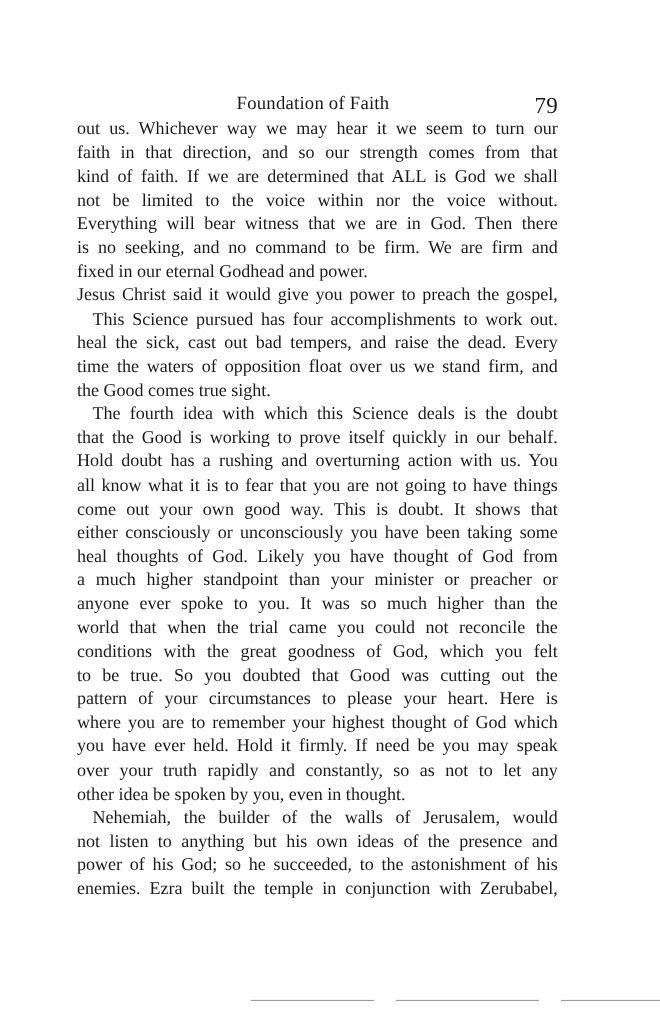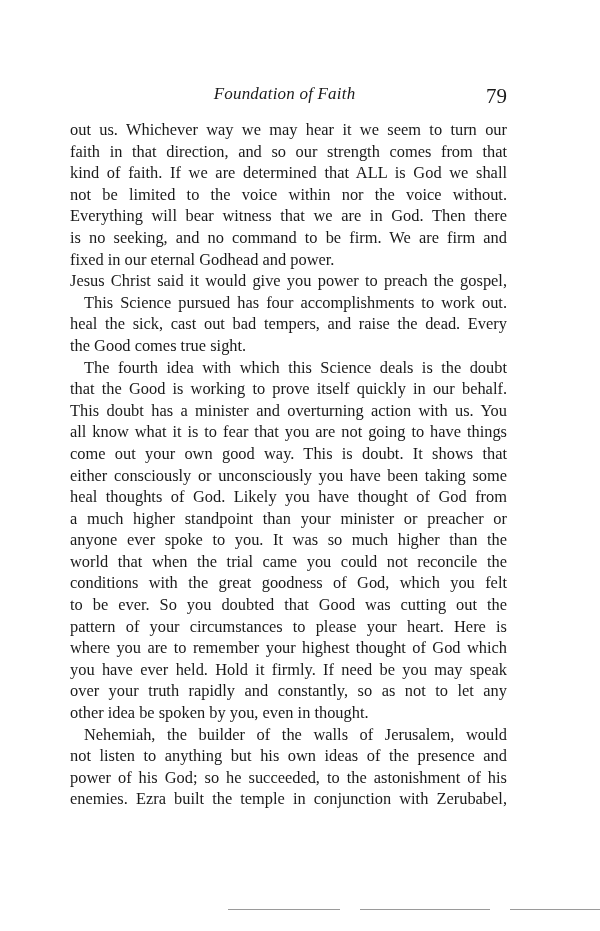--- a/index.html
+++ b/index.html
@@ -20,34 +20,33 @@
       top: 84px;
       left: 70px;
       width: 437px;
       height: 24px;
     }
     .running-title {
       position: absolute;
       left: 0;
       right: 0;
       text-align: center;
-      font-style: italic;
       font-size: 17px;
       letter-spacing: 0.2px;
       padding-right: 8px;
     }
     .page-number {
       position: absolute;
       right: 0;
       font-size: 21px;
       top: 0;
     }
     .body-text {
       position: absolute;
-      top: 119px;
+      top: 106px;
       left: 70px;
       width: 437px;
       font-size: 16.4px;
       line-height: 21.6px;
       text-align: justify;
     }
     .body-text .line {
       display: block;
       white-space: nowrap;
       text-align-last: justify;
@@ -82,33 +81,34 @@
   <span class="line">out us. Whichever way we may hear it we seem to turn our</span>
   <span class="line">faith in that direction, and so our strength comes from that</span>
   <span class="line">kind of faith. If we are determined that ALL is God we shall</span>
   <span class="line">not be limited to the voice within nor the voice without.</span>
   <span class="line">Everything will bear witness that we are in God. Then there</span>
   <span class="line">is no seeking, and no command to be firm. We are firm and</span>
   <span class="line last">fixed in our eternal Godhead and power.</span>
   <span class="line">Jesus Christ said it would give you power to preach the gospel,</span>
   <span class="line indent">This Science pursued has four accomplishments to work out.</span>
   <span class="line">heal the sick, cast out bad tempers, and raise the dead. Every</span>
+  <span class="line">time the waters of opposition float over us we stand firm, and</span>
   <span class="line last">the Good comes true sight.</span>
   <span class="line indent">The fourth idea with which this Science deals is the doubt</span>
   <span class="line">that the Good is working to prove itself quickly in our behalf.</span>
-  <span class="line">This doubt has a minister and overturning action with us. You</span>
+  <span class="line">Hold doubt has a rushing and overturning action with us. You</span>
   <span class="line">all know what it is to fear that you are not going to have things</span>
   <span class="line">come out your own good way. This is doubt. It shows that</span>
   <span class="line">either consciously or unconsciously you have been taking some</span>
   <span class="line">heal thoughts of God. Likely you have thought of God from</span>
   <span class="line">a much higher standpoint than your minister or preacher or</span>
   <span class="line">anyone ever spoke to you. It was so much higher than the</span>
   <span class="line">world that when the trial came you could not reconcile the</span>
   <span class="line">conditions with the great goodness of God, which you felt</span>
-  <span class="line">to be ever. So you doubted that Good was cutting out the</span>
+  <span class="line">to be true. So you doubted that Good was cutting out the</span>
   <span class="line">pattern of your circumstances to please your heart. Here is</span>
   <span class="line">where you are to remember your highest thought of God which</span>
   <span class="line">you have ever held. Hold it firmly. If need be you may speak</span>
   <span class="line">over your truth rapidly and constantly, so as not to let any</span>
   <span class="line last">other idea be spoken by you, even in thought.</span>
   <span class="line indent">Nehemiah, the builder of the walls of Jerusalem, would</span>
   <span class="line">not listen to anything but his own ideas of the presence and</span>
   <span class="line">power of his God; so he succeeded, to the astonishment of his</span>
   <span class="line">enemies. Ezra built the temple in conjunction with Zerubabel,</span>
 </div>

